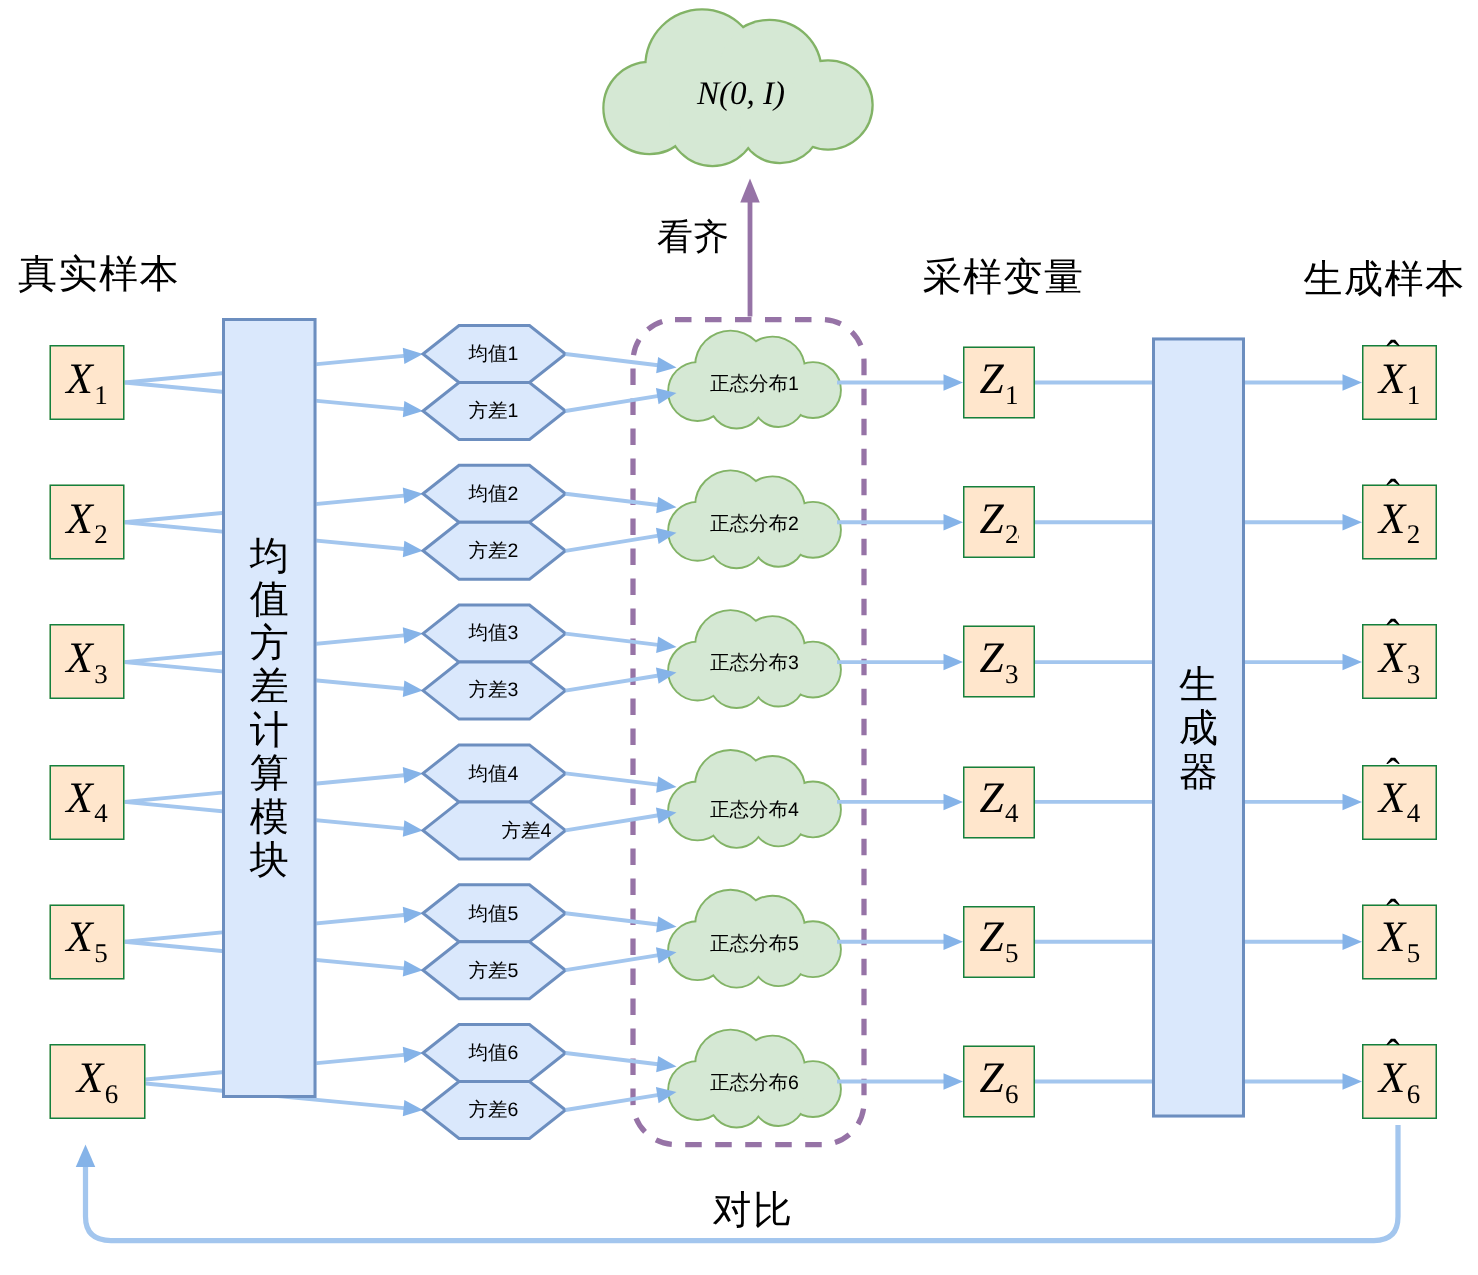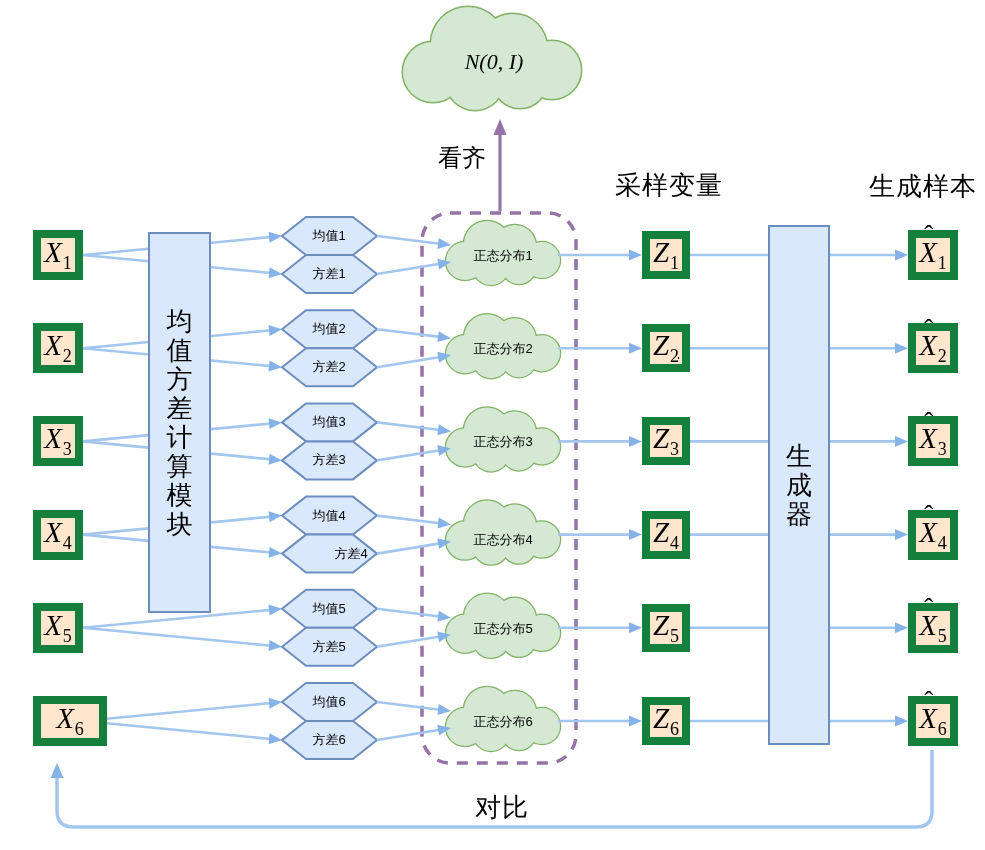--- a/index.html
+++ b/index.html
@@ -5,21 +5,21 @@
   html,body{margin:0;padding:0;background:#fff;}
   #stage{position:relative;width:985px;height:850px;background:#fff;overflow:hidden;
          font-family:"Liberation Sans", sans-serif;color:#000;}
   #diagram{position:absolute;left:0;top:0;z-index:0;}
   .overlay{position:absolute;left:0;top:0;width:985px;height:850px;z-index:1;pointer-events:none;}
   .center-label{position:absolute;transform:translate(-50%,-50%);white-space:nowrap;}
   .col-label{font-size:26px;letter-spacing:1px;}
   .small-label{font-size:13px;}
   .anno-label{font-size:24px;}
   .box{position:absolute;box-sizing:border-box;display:flex;align-items:center;justify-content:center;
-       background:#ffe6cc;border:8px solid #15803d;}
+       background:#ffe6cc;border:1px solid #15803d;}
   .mod{position:absolute;box-sizing:border-box;display:flex;align-items:center;justify-content:center;
        background:#dae8fc;border:2px solid #6c8ebf;}
   .vtext{width:30px;word-break:break-all;line-height:29px;font-size:26px;text-align:center;}
   .math{font-family:"Liberation Serif", serif;font-style:italic;font-size:29px;line-height:1;}
   .math .sub{font-style:normal;font-size:18px;vertical-align:-7px;margin-left:1px;}
   .math .base{position:relative;display:inline-block;}
   .math .hat{position:absolute;left:54%;top:-0.58em;transform:translateX(-50%);
              font-style:normal;font-size:27px;}
   .ncloud-label{font-family:"Liberation Serif", serif;font-style:italic;font-size:22px;}
 </style>
@@ -288,29 +288,30 @@
         <circle cx="520" cy="81" r="27" fill="#d5e8d4" stroke="none" stroke-width="3"></circle>
       </g>
       <g>
         <line x1="500" y1="211" x2="500" y2="133" stroke="#9673a6" stroke-width="3.2"></line>
         <polygon points="500,119 493.5,135 506.5,135" fill="#9673a6"></polygon>
       </g>
     </svg>
 
   <div class="overlay">
 
+    <div class="center-label col-label" style="left:66px;top:183px;">真实样本</div>
     <div class="center-label col-label" style="left:669px;top:185px;">采样变量</div>
     <div class="center-label col-label" style="left:923px;top:186px;">生成样本</div>
 
     <div class="center-label anno-label" style="left:462px;top:158px;text-align:right;">看齐</div>
     <div class="center-label col-label" style="left:502px;top:807px;">对比</div>
 
     <div class="center-label ncloud-label" style="left:494px;top:62px;">N(0, I)</div>
 
-    <div class="mod" style="left:148px;top:232px;width:63px;height:381px;">
+    <div class="mod" style="left:148px;top:212px;width:63px;height:520px;">
       <div class="vtext">均值方差计算模块</div>
     </div>
 
     <div class="mod" style="left:768px;top:225px;width:62px;height:520px;">
       <div class="vtext">生成器</div>
     </div>
 
     <div id="rowNodes">
         <div class="box" style="left:33px;top:230px;width:50px;height:50px;">
           <span class="math"><span class="base">X</span><span class="sub">1</span></span>
@@ -365,21 +366,21 @@
         </div>
         <div class="center-label small-label" style="left:329px;top:608.8px;">均值5</div>
         <div class="center-label small-label" style="left:329px;top:646.8px;">方差5</div>
         <div class="center-label small-label" style="left:503px;top:628.8px;">正态分布5</div>
         <div class="box" style="left:642px;top:603.8px;width:48px;height:48px;">
           <span class="math"><span class="base">Z</span><span class="sub">5</span></span>
         </div>
         <div class="box" style="left:908px;top:602.8px;width:50px;height:50px;">
           <span class="math"><span class="base"><span>X</span><span class="hat">ˆ</span></span><span class="sub">5</span></span>
         </div>
-        <div class="box" style="left:33px;top:696px;width:74px;height:50px;">
+        <div class="box" style="left:33px;top:696px;width:64px;height:50px;">
           <span class="math"><span class="base">X</span><span class="sub">6</span></span>
         </div>
         <div class="center-label small-label" style="left:329px;top:702px;">均值6</div>
         <div class="center-label small-label" style="left:329px;top:740px;">方差6</div>
         <div class="center-label small-label" style="left:503px;top:722px;">正态分布6</div>
         <div class="box" style="left:642px;top:697px;width:48px;height:48px;">
           <span class="math"><span class="base">Z</span><span class="sub">6</span></span>
         </div>
         <div class="box" style="left:908px;top:696px;width:50px;height:50px;">
           <span class="math"><span class="base"><span>X</span><span class="hat">ˆ</span></span><span class="sub">6</span></span>

